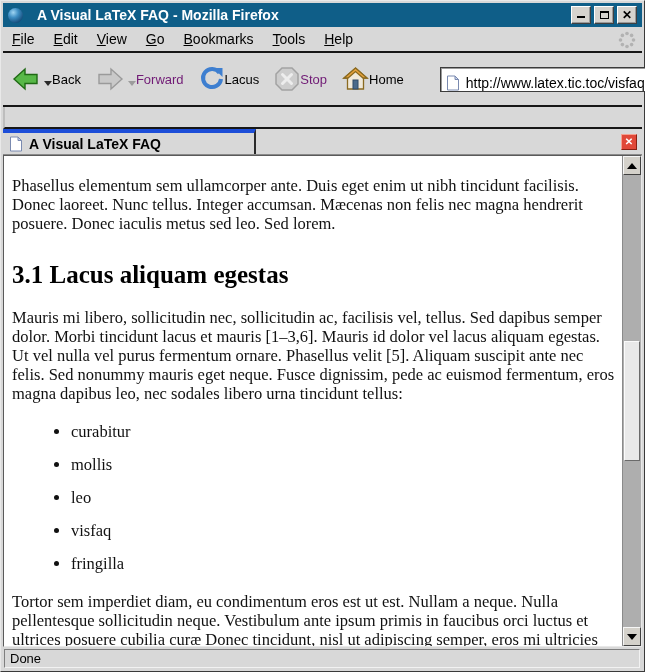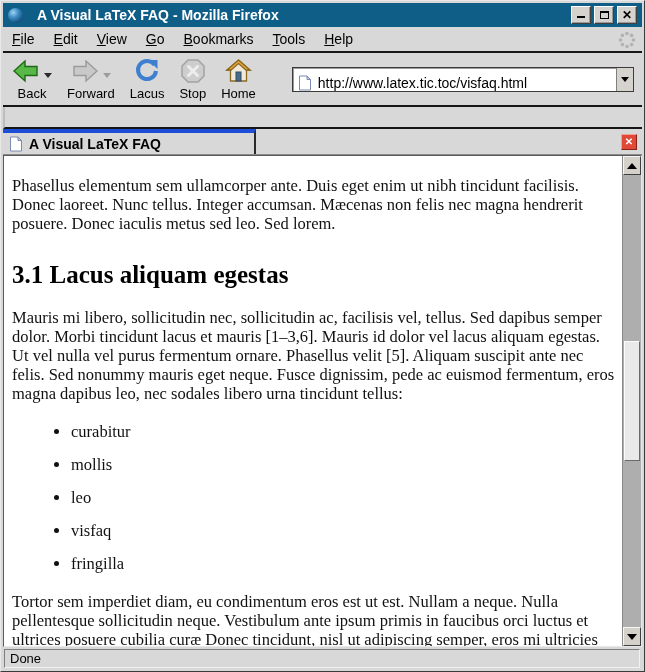--- a/index.html
+++ b/index.html
@@ -59,26 +59,26 @@
   .throbber { position:absolute; right:6px; top:4px; width:18px; height:18px; }
 
   
   .toolbar {
     height:54px; flex:0 0 54px;
     display:flex; align-items:center;
     padding:2px 8px 2px 6px;
     border-bottom:2px solid #161616;
   }
   .tool-btn {
-    display:flex; flex-direction:column; align-items:center;
+    display:flex; flex-direction:row; align-items:center;
     padding:1px 3px; margin-right:9px;
     font-size:13px; color:#000;
   }
   .tool-btn .icon-row { display:flex; align-items:center; height:28px; }
-  .tool-btn.disabled { color:#000000; }
+  .tool-btn.disabled { color:#701a75; }
   .caret { width:0; height:0; border-left:4px solid transparent; border-right:4px solid transparent;
            border-top:5px solid #2a2a2a; margin-left:4px; margin-top:8px; }
   .caret.dim { border-top-color:#9c9c9c; }
   .tool-label { margin-top:1px; }
 
   .urlbar {
     flex:1; height:25px; margin-left:24px;
     background:#fff;
     border:1px solid #3c3c3c;
     box-shadow: inset 1px 1px 0 #9a9a9a;

